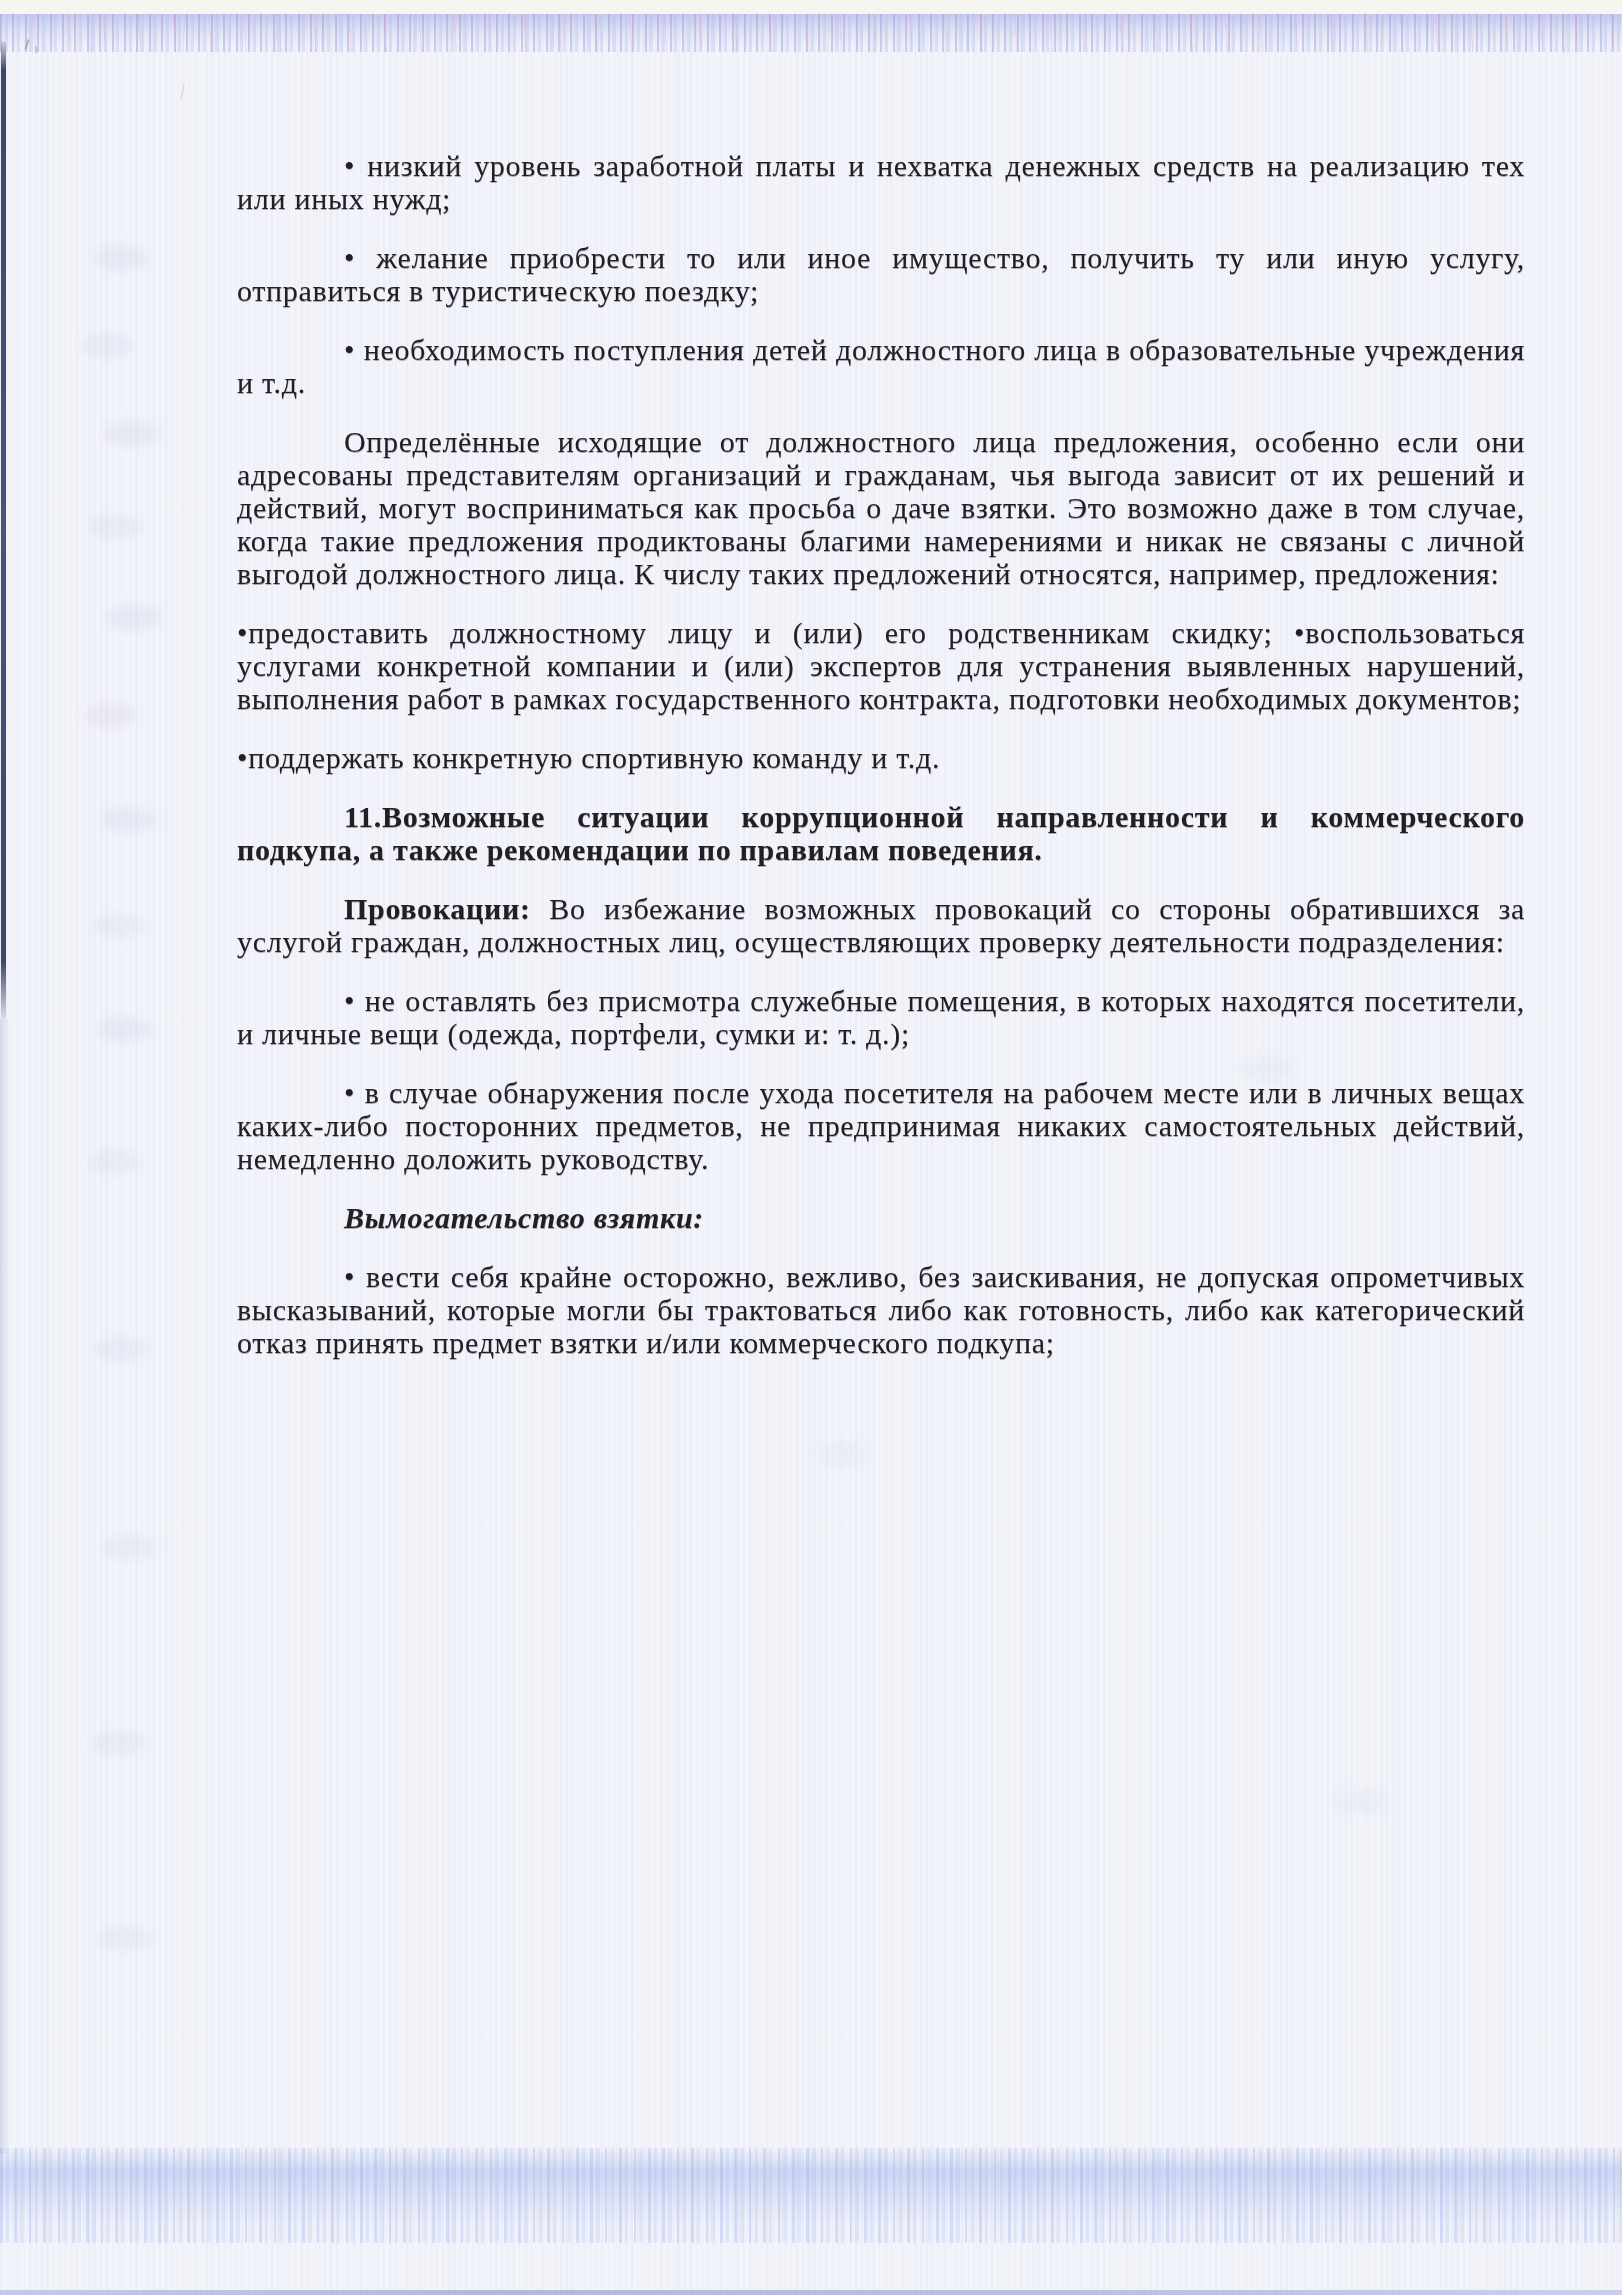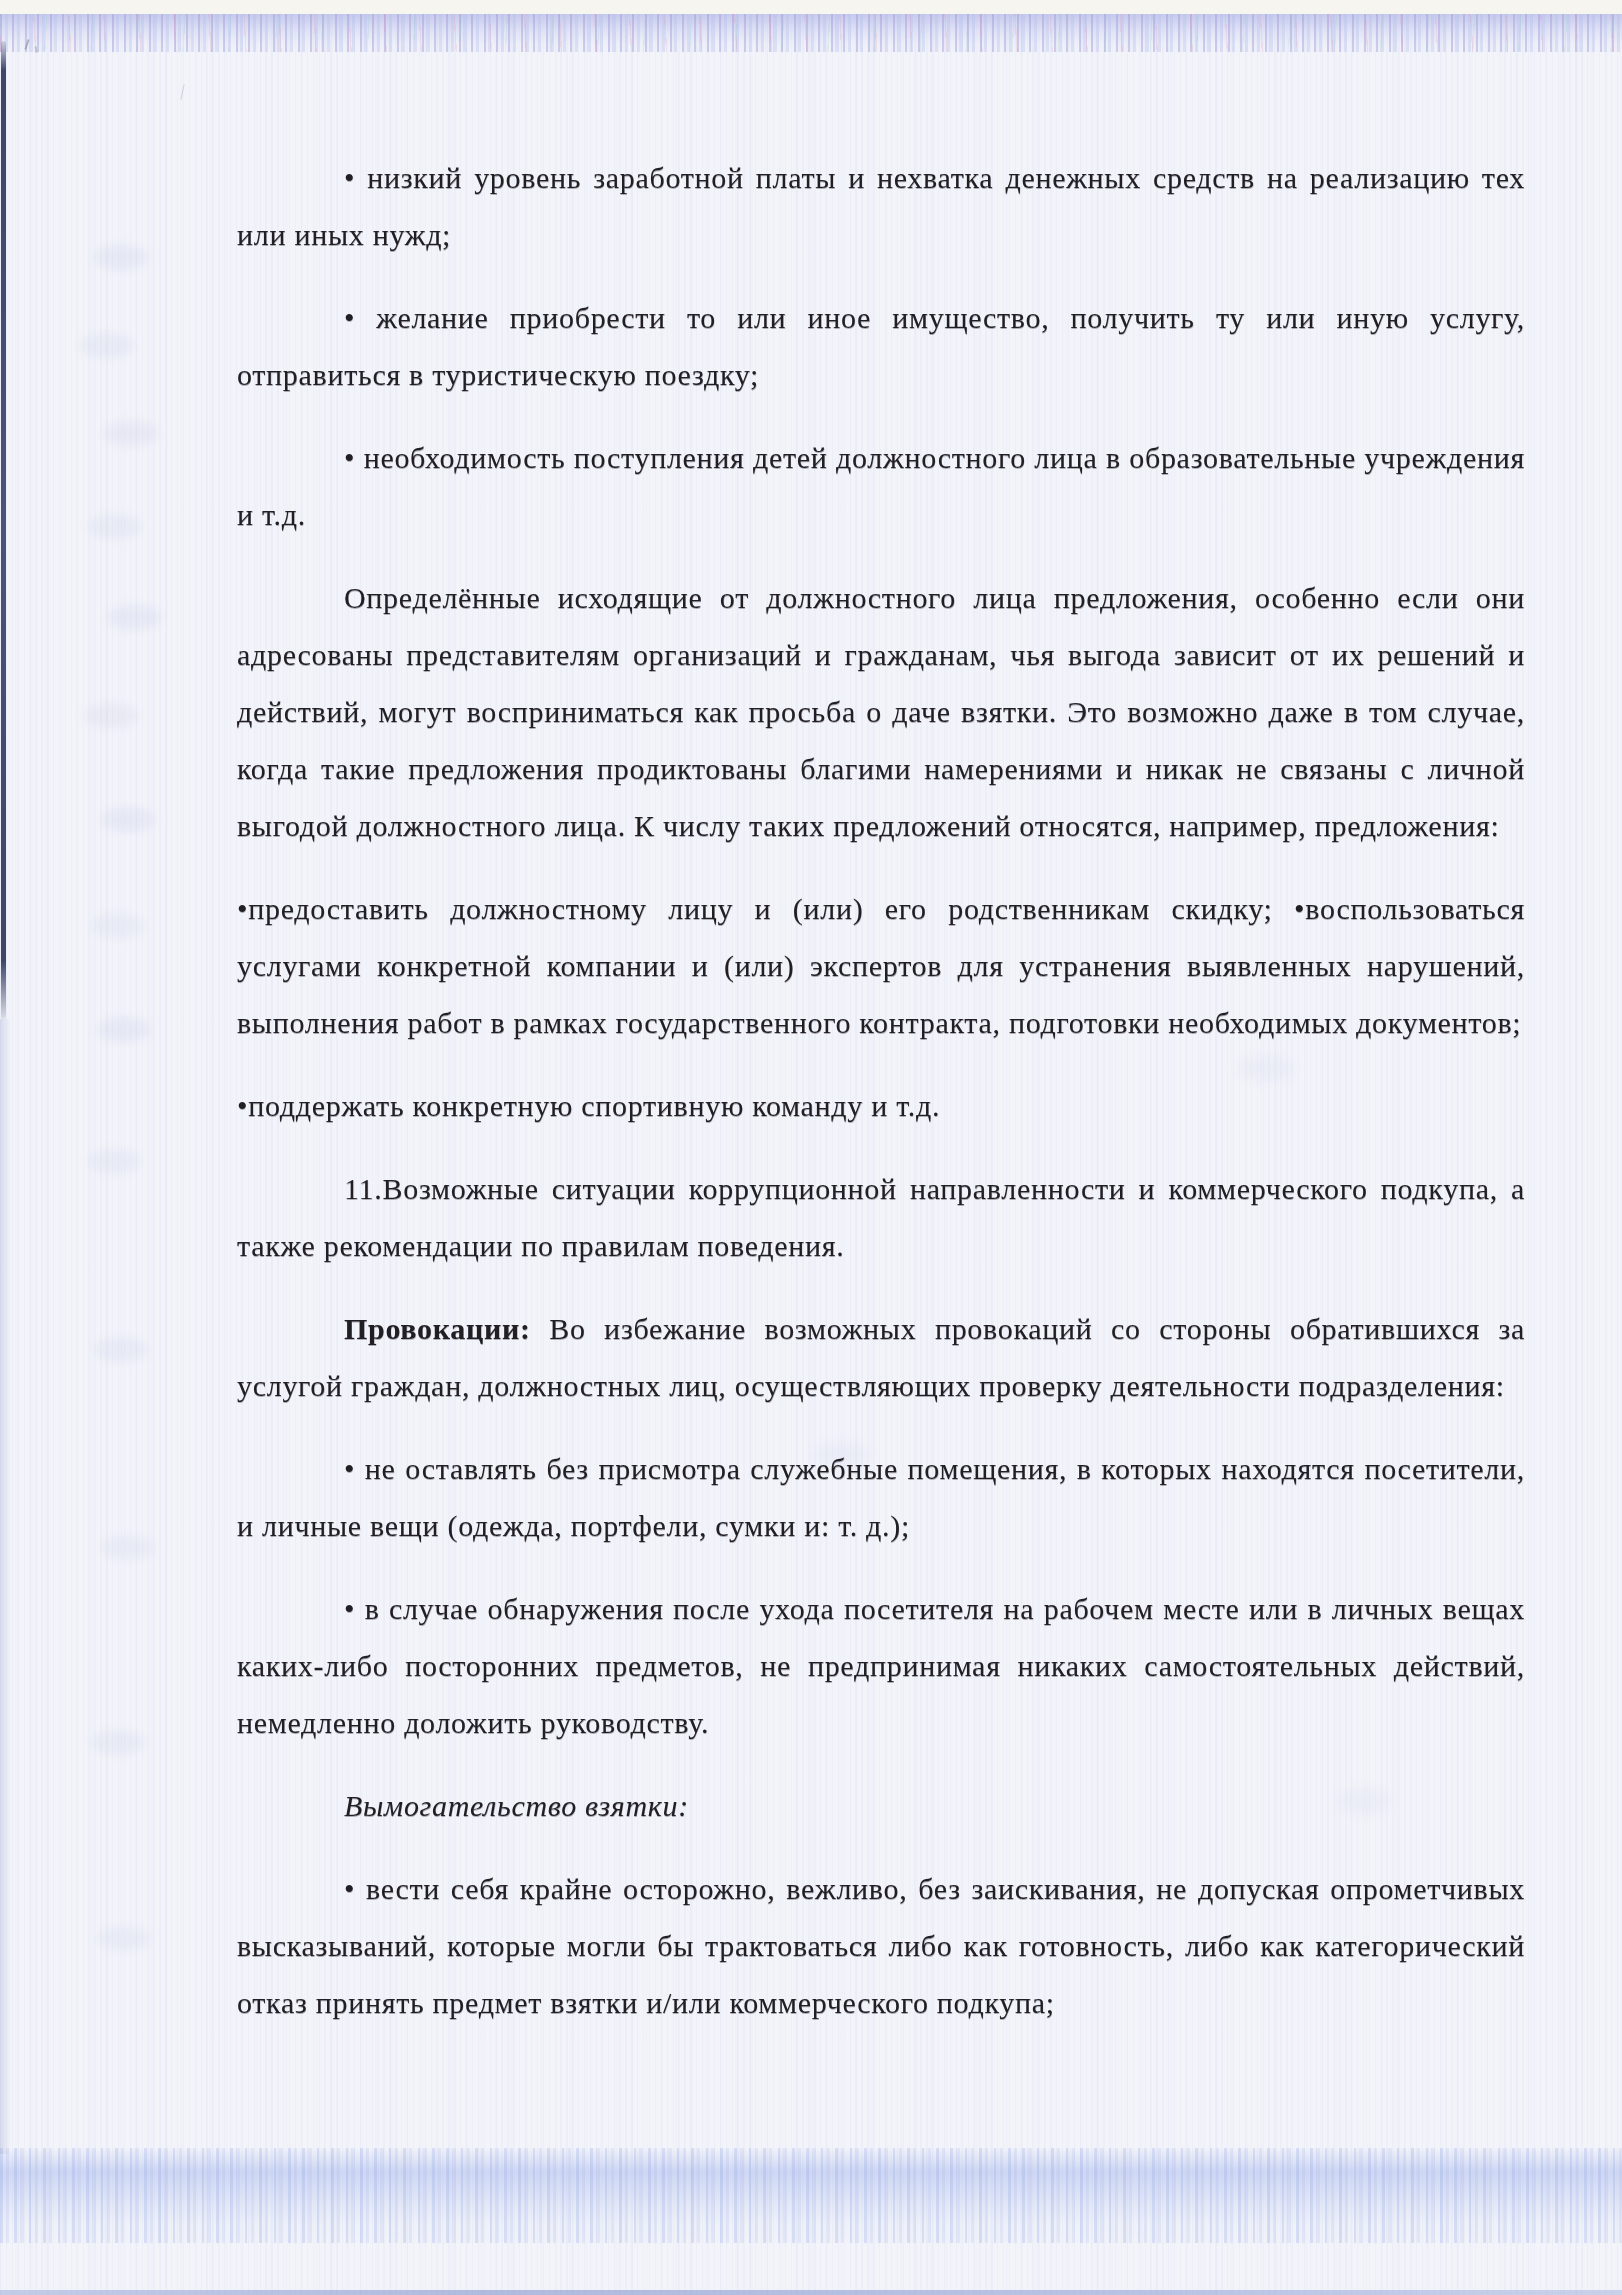--- a/index.html
+++ b/index.html
@@ -75,27 +75,27 @@
       818px 1446px 10.5px 5.2px rgba(140,155,215,0.06),
       1341px 1793px 10.5px 5.2px rgba(140,155,215,0.06);
   }
   .content {
     position: absolute; left: 237px; top: 149px; width: 1288px;
     color: #211e24;
   }
   .para {
     margin: 0 0 26px 0;
     font-size: 30px;
-    line-height: 57px;
+    line-height: 33px;
     letter-spacing: 0.7px;
     text-align: justify;
     text-shadow: 0.3px 0.5px 0.4px rgba(25,20,30,0.32);
   }
   .indent { text-indent: 107px; }
-  .bold   { font-weight: normal; }
+  .bold   { font-weight: bold; }
   .italic { font-style: italic; }
   .para b { letter-spacing: 0.7px; margin-top: 12px; }
 </style>
 </head>
 <body>
 
 <div class="page">
 
   <div class="streaks"></div>
 

